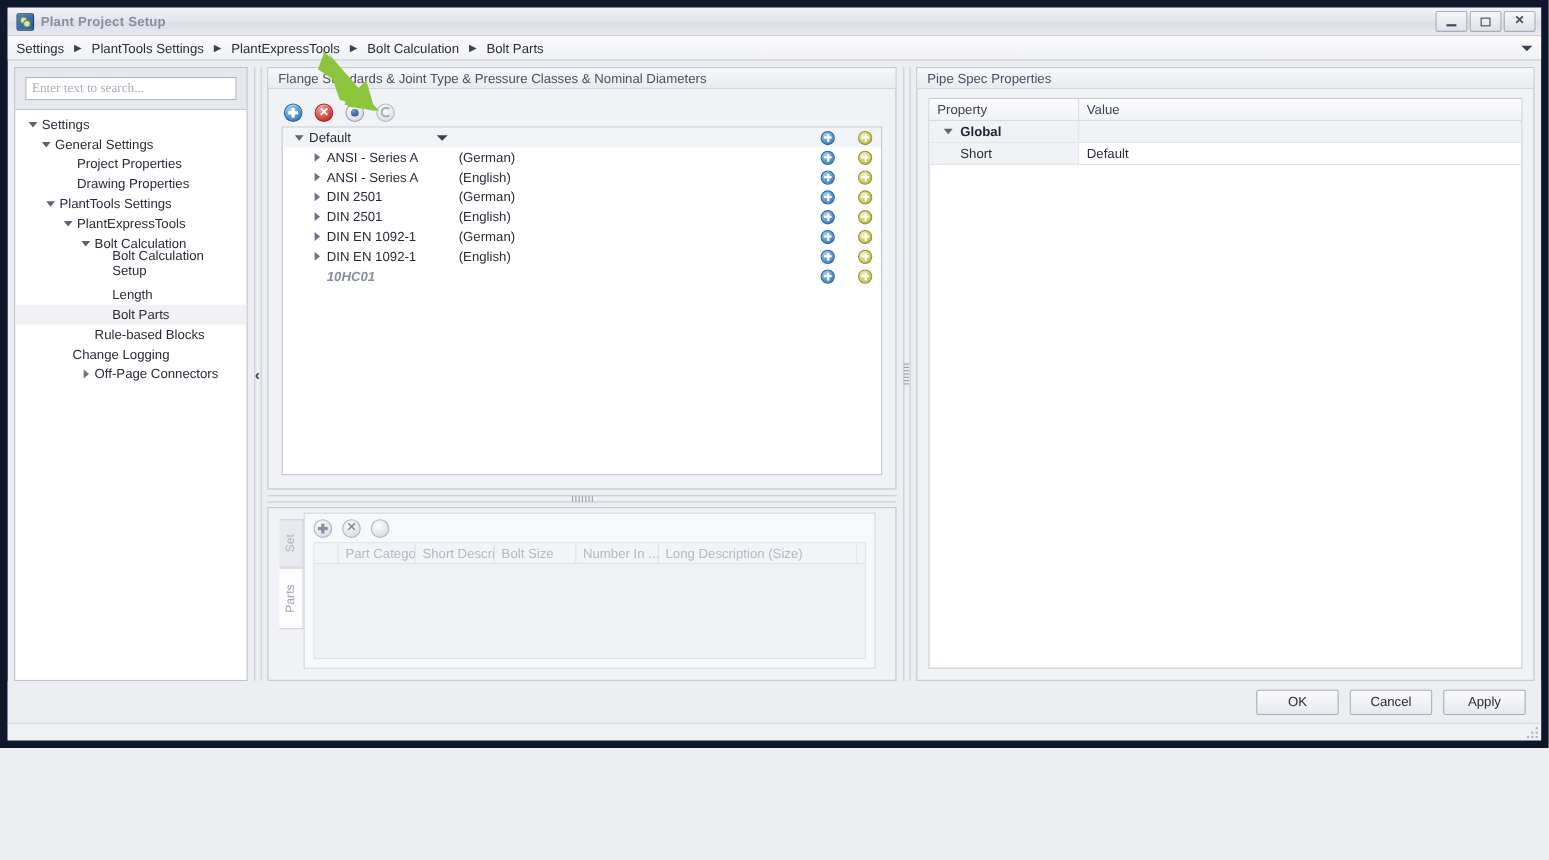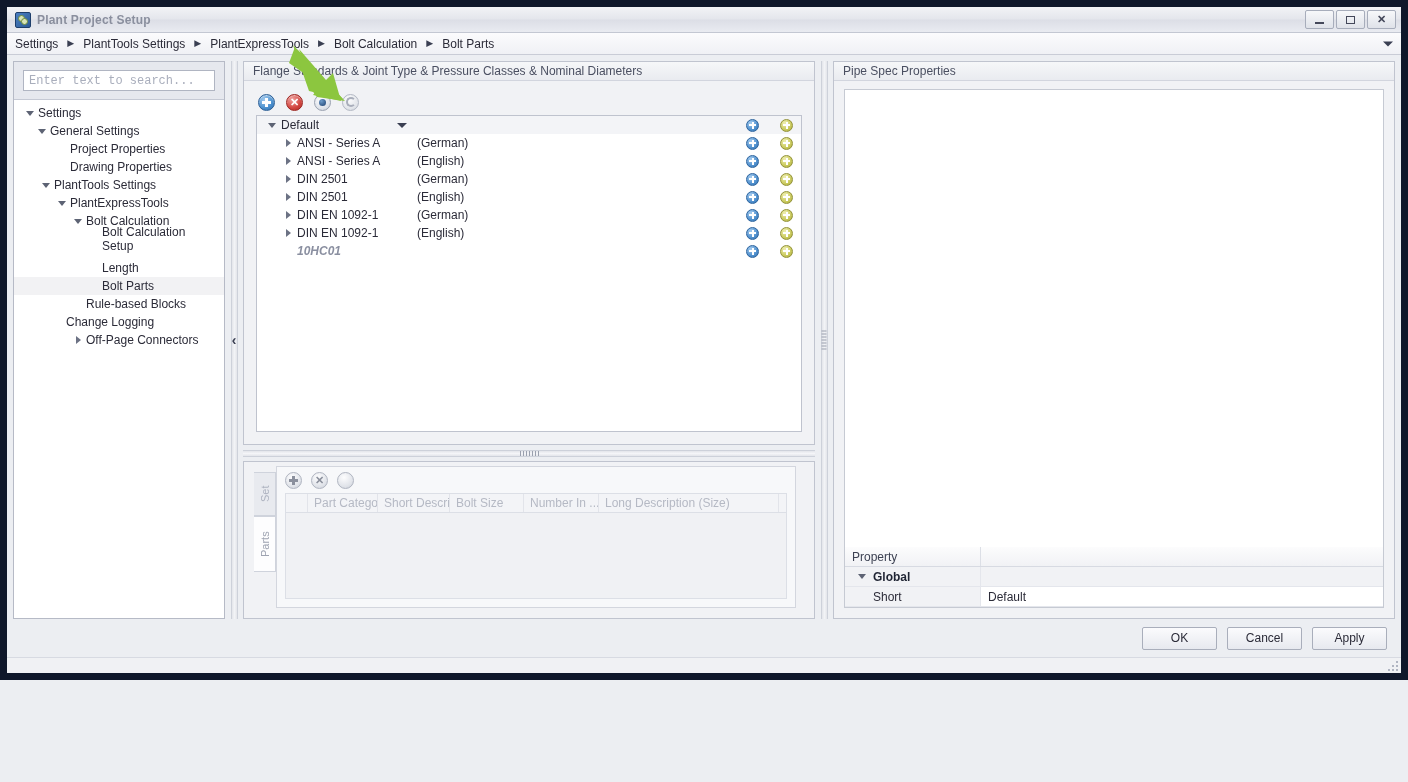--- a/index.html
+++ b/index.html
@@ -84,21 +84,21 @@
     display: flex; flex-direction: column;
     background: #eceef2;
     border: 1px solid #b6bac6;
   }
   .search-wrap {
     padding: 8px 9px; background: #e6e8ee; border-bottom: 1px solid #c5c9d4;
   }
   .search-input {
     width: 100%; height: 21px; background: #fff;
     border: 1px solid #b0b5c2; padding: 0 5px;
-    font-family: Liberation Mono, monospace; font-size: 12px;
+    font-family: Liberation Serif, serif; font-size: 12px;
     color: #3b3f4d;
   }
   .search-input::placeholder { color: #a9aebc; }
   .tree {
     flex: 1 1 auto; background: #fff; overflow: hidden; padding-top: 4px;
   }
   .tnode {
     height: 18px; display: flex; align-items: center;
     font-size: 12px; color: #2b2b38; padding-right: 4px;
   }
@@ -273,21 +273,21 @@
   }
   .grid-body { flex: 1 1 auto; background: #f0f1f4; }
 
   
   .right-panel {
     width: 562px; flex: 0 0 562px;
     border: 1px solid #c0c4cf; background: #f1f2f5;
     display: flex; flex-direction: column;
   }
   .prop-area { flex: 1 1 auto; padding: 8px 10px 10px 10px; display: flex; flex-direction: column; min-height: 0; }
-  .prop-table { flex: 1 1 auto; background: #fff; border: 1px solid #c6cad3; display: flex; flex-direction: column; min-height: 0; justify-content: flex-end; }
+  .prop-table { flex: 1 1 auto; background: #fff; border: 1px solid #c6cad3; display: flex; flex-direction: column; min-height: 0; }
   .prop-head { height: 20px; display: flex; border-bottom: 1px solid #d7dae2;
     background: linear-gradient(to bottom, #fcfcfd, #f1f2f5); }
   .ph {
     display: flex; align-items: center; padding: 0 7px;
     font-size: 12px; color: #3d4253; border-right: 1px solid #dcdfe6;
   }
   .prop-row { height: 20px; display: flex; font-size: 12px; }
   .prop-row.group-row { background: #f1f2f5; border-bottom: 1px solid #e4e6ec; }
   .prop-row .pc1 { width: 136px; flex: 0 0 136px; display: flex; align-items: center; padding-left: 6px;
     border-right: 1px solid #e4e6ec; }
@@ -613,20 +613,21 @@
           <i></i>
       </span>
     </div>
 
     <div class="right-panel">
       <div class="group-title">Pipe Spec  Properties</div>
       <div class="prop-area">
         <div class="prop-table">
           <div class="prop-head">
             <div class="ph" style="width:136px;flex:0 0 136px;">Property</div>
+            <div class="ph" style="flex:1 1 auto;border-right:none;">Value</div>
           </div>
           <div class="prop-row group-row">
             <div class="pc1">
               <span class="prop-tri"></span>
               <span>Global</span>
             </div>
             <div class="pc2"></div>
           </div>
           <div class="prop-row spec-row">
             <div class="pc1">Short</div>

